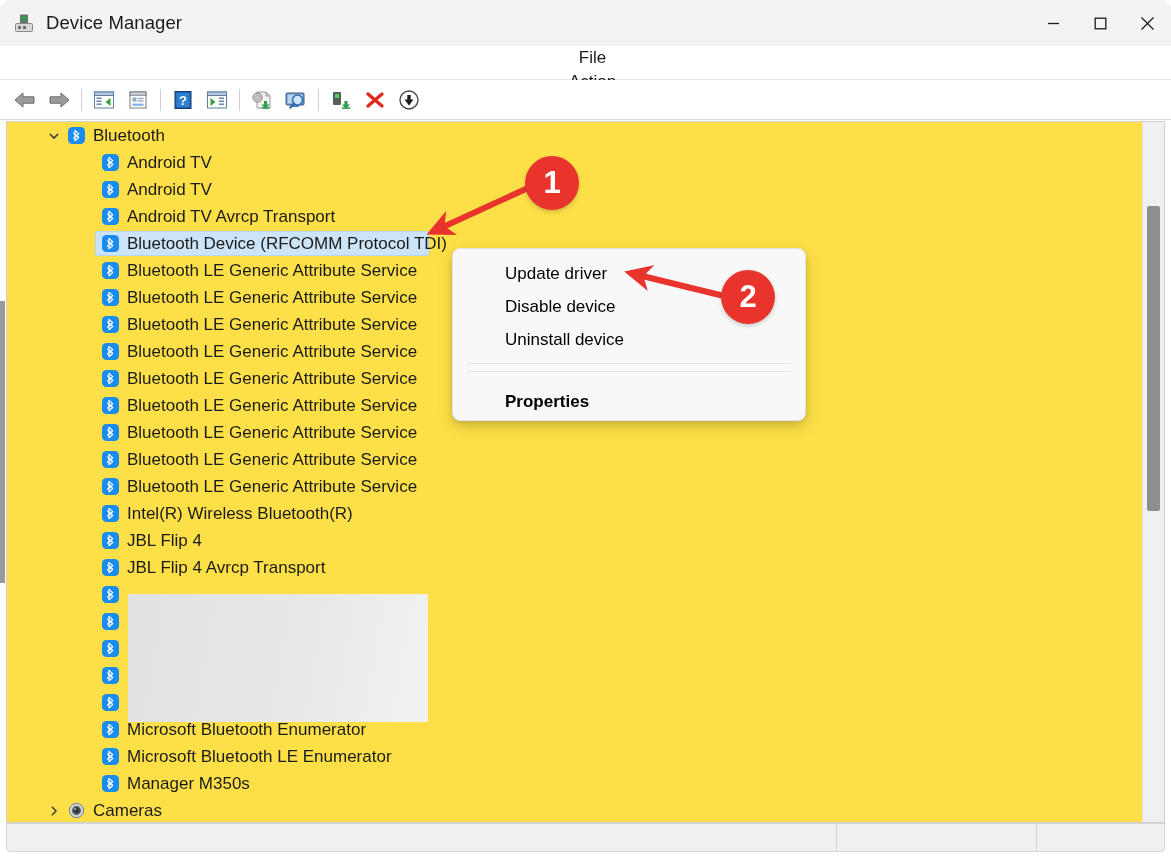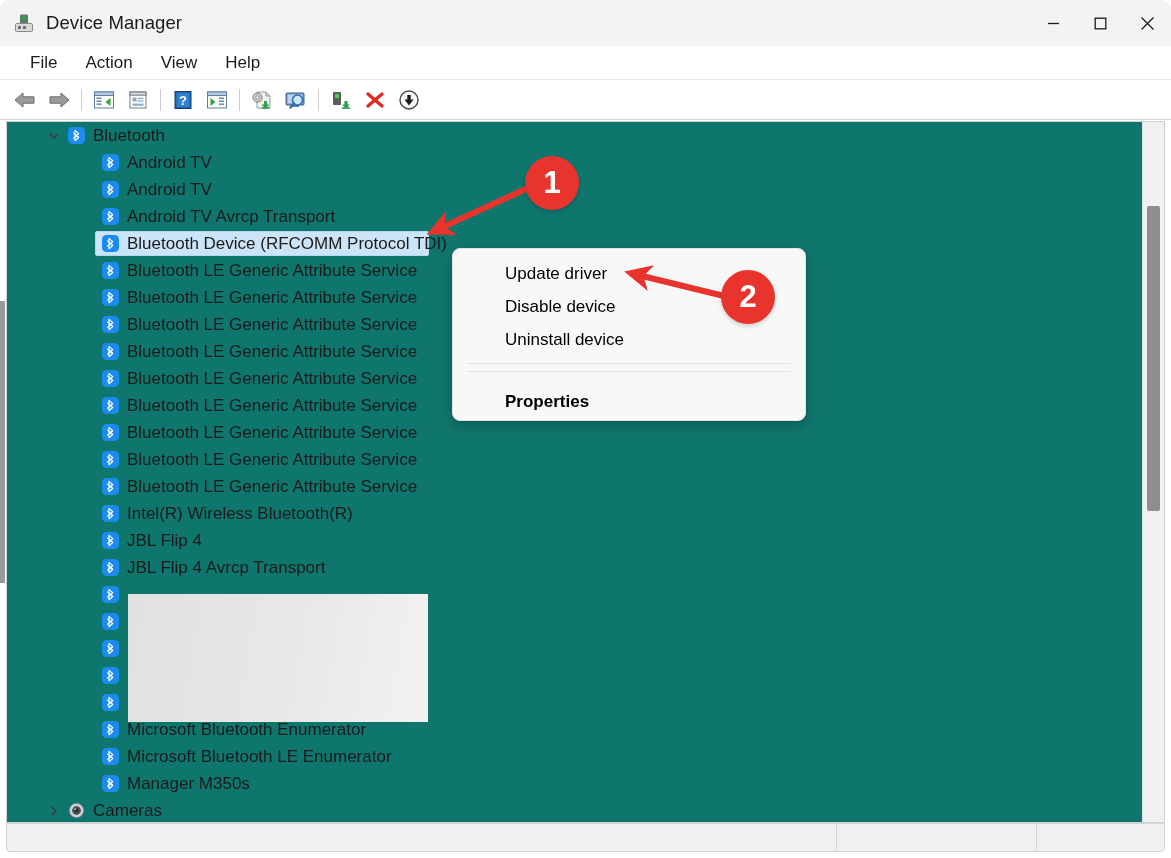--- a/index.html
+++ b/index.html
@@ -42,20 +42,21 @@
   .wc-btn:last-child { border-top-right-radius: 9px; }
 
   
   .menubar {
     position: absolute; left: 0; top: 46px;
     width: 1171px; height: 34px;
     background: #ffffff;
     display: flex; align-items: center;
     padding-left: 18px;
     border-bottom: 1px solid #e6e6e6;
+    flex-direction: column;
   }
   .menu-item {
     font-size: 17px; color: #1b1b1b;
     padding: 2px 12px; margin-right: 4px;
     border-radius: 4px;
   }
 
   
   .toolbar {
     position: absolute; left: 0; top: 80px;
@@ -71,21 +72,21 @@
     position: relative;
   }
   .tb-sep {
     width: 1px; height: 22px; background: #cfcfcf; margin: 0 5px;
   }
 
   
   .tree-panel {
     position: absolute; left: 6px; top: 121px;
     width: 1159px; height: 702px;
-    background: #0f766e;
+    background: #fde047;
     border: 1px solid #d0d0d0;
     overflow: hidden;
   }
   .tree-rows { position: absolute; left: 0; top: 0; width: 100%; }
   .tree-row {
     height: 27px;
     display: flex; align-items: center;
     position: relative;
     padding-left: 0;
   }

